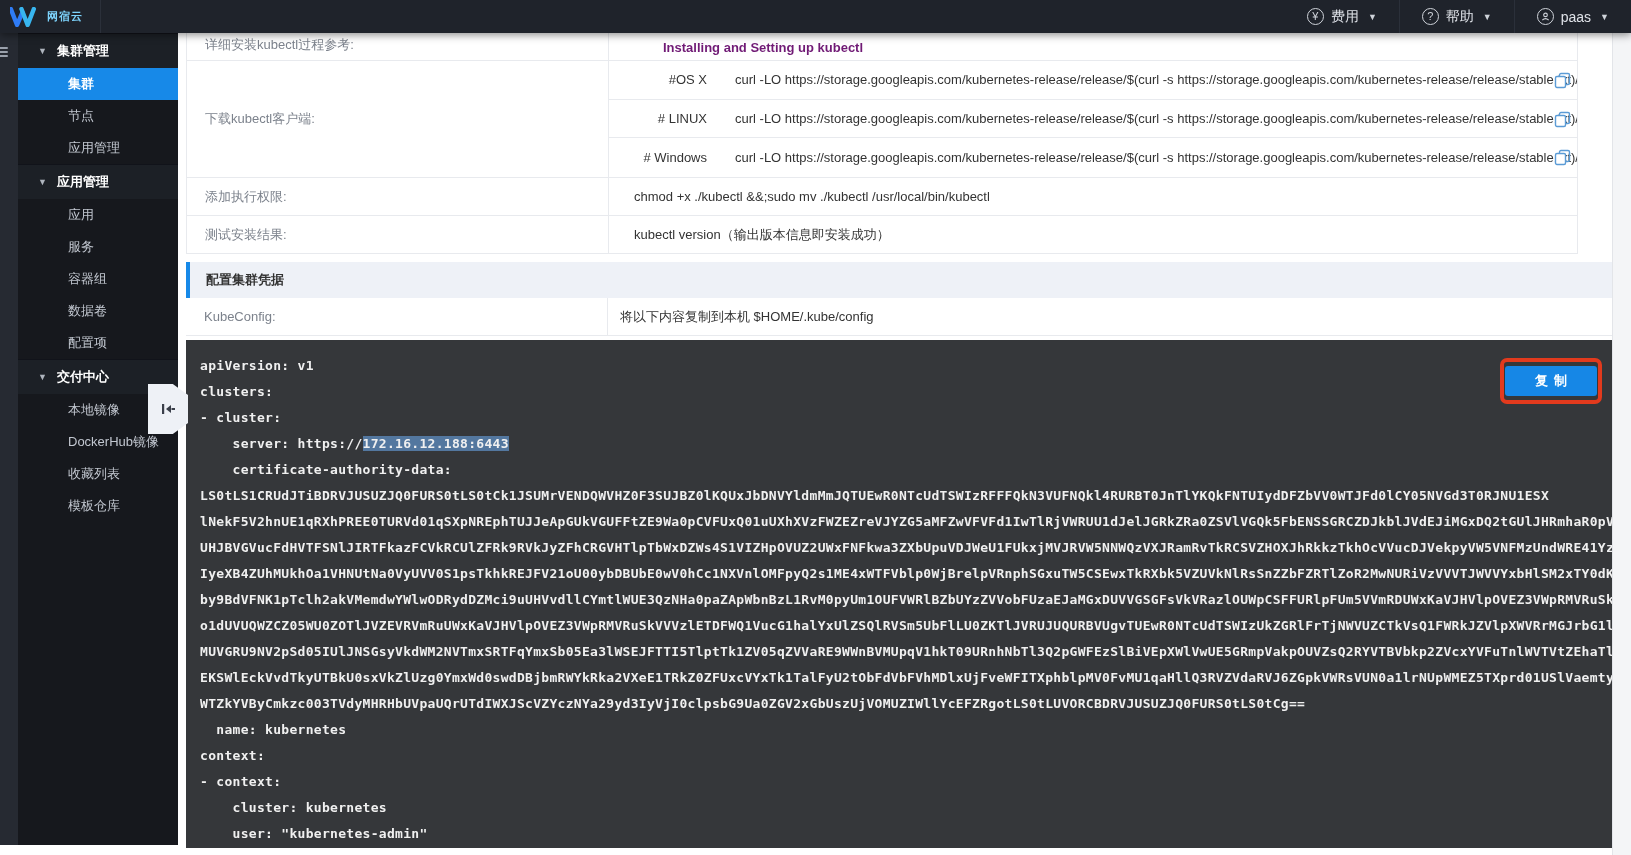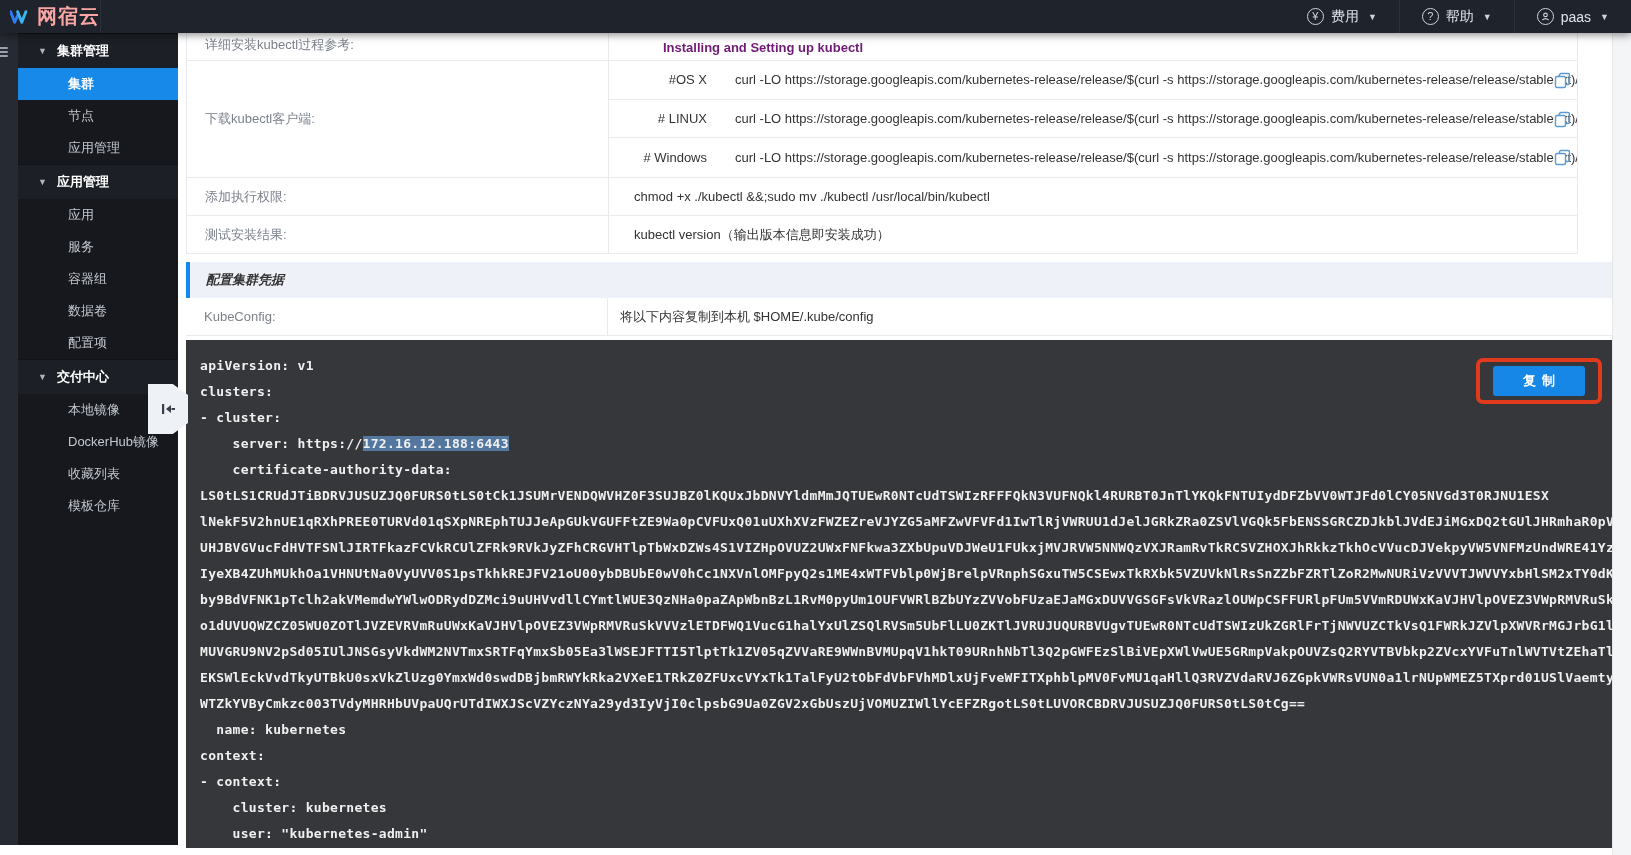--- a/index.html
+++ b/index.html
@@ -4,21 +4,21 @@
 <style>
   * { margin:0; padding:0; box-sizing:border-box; }
   html,body { width:1631px; height:855px; overflow:hidden; background:#fff;
     font-family:"Liberation Sans","DejaVu Sans",sans-serif; }
 
   
   .topbar { position:absolute; left:0; top:0; width:1631px; height:33px;
     background:#1f232b; z-index:30; box-shadow:0 2px 8px rgba(0,0,0,.45);
     display:flex; align-items:center; }
   .logo { display:flex; align-items:center; gap:7px; padding-left:10px; width:100px; }
-  .logo-text { color:#fca5a5; font-size:20px; font-weight:bold; letter-spacing:1px; white-space:nowrap; }
+  .logo-text { color:#7dd3fc; font-size:11px; font-weight:bold; letter-spacing:1px; white-space:nowrap; }
   .topbar-divider { width:1px; height:33px; background:#2b303a; }
   .topbar-right { margin-left:auto; display:flex; align-items:center; height:33px; }
   .top-menu { display:flex; align-items:center; gap:7px; padding:0 22px; height:33px;
     color:#dfe2e8; font-size:14px; cursor:pointer; }
   .circle-icon { width:17px; height:17px; border:1.4px solid #cfd3da; border-radius:50%;
     display:flex; align-items:center; justify-content:center; font-size:11px; color:#cfd3da; line-height:1; }
   .caret { font-size:9px; color:#cfd3da; margin-left:2px; }
 
   
   .leftstrip { position:absolute; left:0; top:33px; width:18px; height:812px; background:#262a32; z-index:5; }
@@ -58,33 +58,33 @@
   .row-dl { height:117px; }
   .cmd-col { flex:1; display:flex; flex-direction:column; overflow:hidden; }
   .cmd-row { position:relative; height:39px; display:flex; align-items:center; border-bottom:1px solid #e8eaee; }
   .cmd-row:last-child { border-bottom:none; }
   .platform { width:98px; text-align:right; color:#333; font-size:13px; flex-shrink:0; white-space:nowrap; }
   .cmd-text { margin-left:28px; color:#333; font-size:13px; white-space:nowrap; overflow:hidden; width:800px; flex:1; padding-right:30px; }
   .copy-icon { position:absolute; right:6px; top:11px; width:17px; height:17px; cursor:pointer; }
   .row-sm { height:38px;gap:13px; }
 
   .section-header { margin-top:8px; height:36px; background:#eef1f7; border-left:4px solid #1789e8;
-    display:flex; align-items:center; padding-left:16px; font-size:13px; font-weight:bold; color:#333; width:1426px;font-style:italic; }
+    display:flex; align-items:center; padding-left:16px; font-size:13px; font-weight:bold; color:#333; width:1426px; }
   .kube-row { width:1426px; height:38px; }
   .kube-row .t-label { border-right:1px solid #e8eaee; }
   .install-table.no-side { border-left:none; border-right:none; }
 
   
   .codeblock { position:relative; margin-top:4px; width:1426px; height:508px;
     background:#35373a; padding:13px 0 0 14px; overflow:hidden; }
   .code-line { font-family:"DejaVu Sans Mono","Liberation Mono",monospace; font-weight:bold;
     color:#f0f0f0; font-size:13px; line-height:26px; white-space:pre; overflow:hidden; letter-spacing:.3px; }
   .code-line .hl { background:#53779f; }
   .copy-annotation { position:absolute; right:10px; top:18px; border:4px solid #e23a1d;
-    border-radius:7px; padding:4px 13px; }
+    border-radius:7px; padding:4px 1px; }
   .copy-btn { display:block; width:92px; height:30px; background:#1687e6; color:#fff;
     font-size:13px; font-weight:bold; border:none; border-radius:3px; cursor:pointer;
     font-family:inherit; letter-spacing:6px; padding-left:6px; }
 </style>
 </head>
 <body>
 
 <div class="topbar">
   <div class="logo">
     <svg width="30" height="20" viewBox="0 0 34 22">

